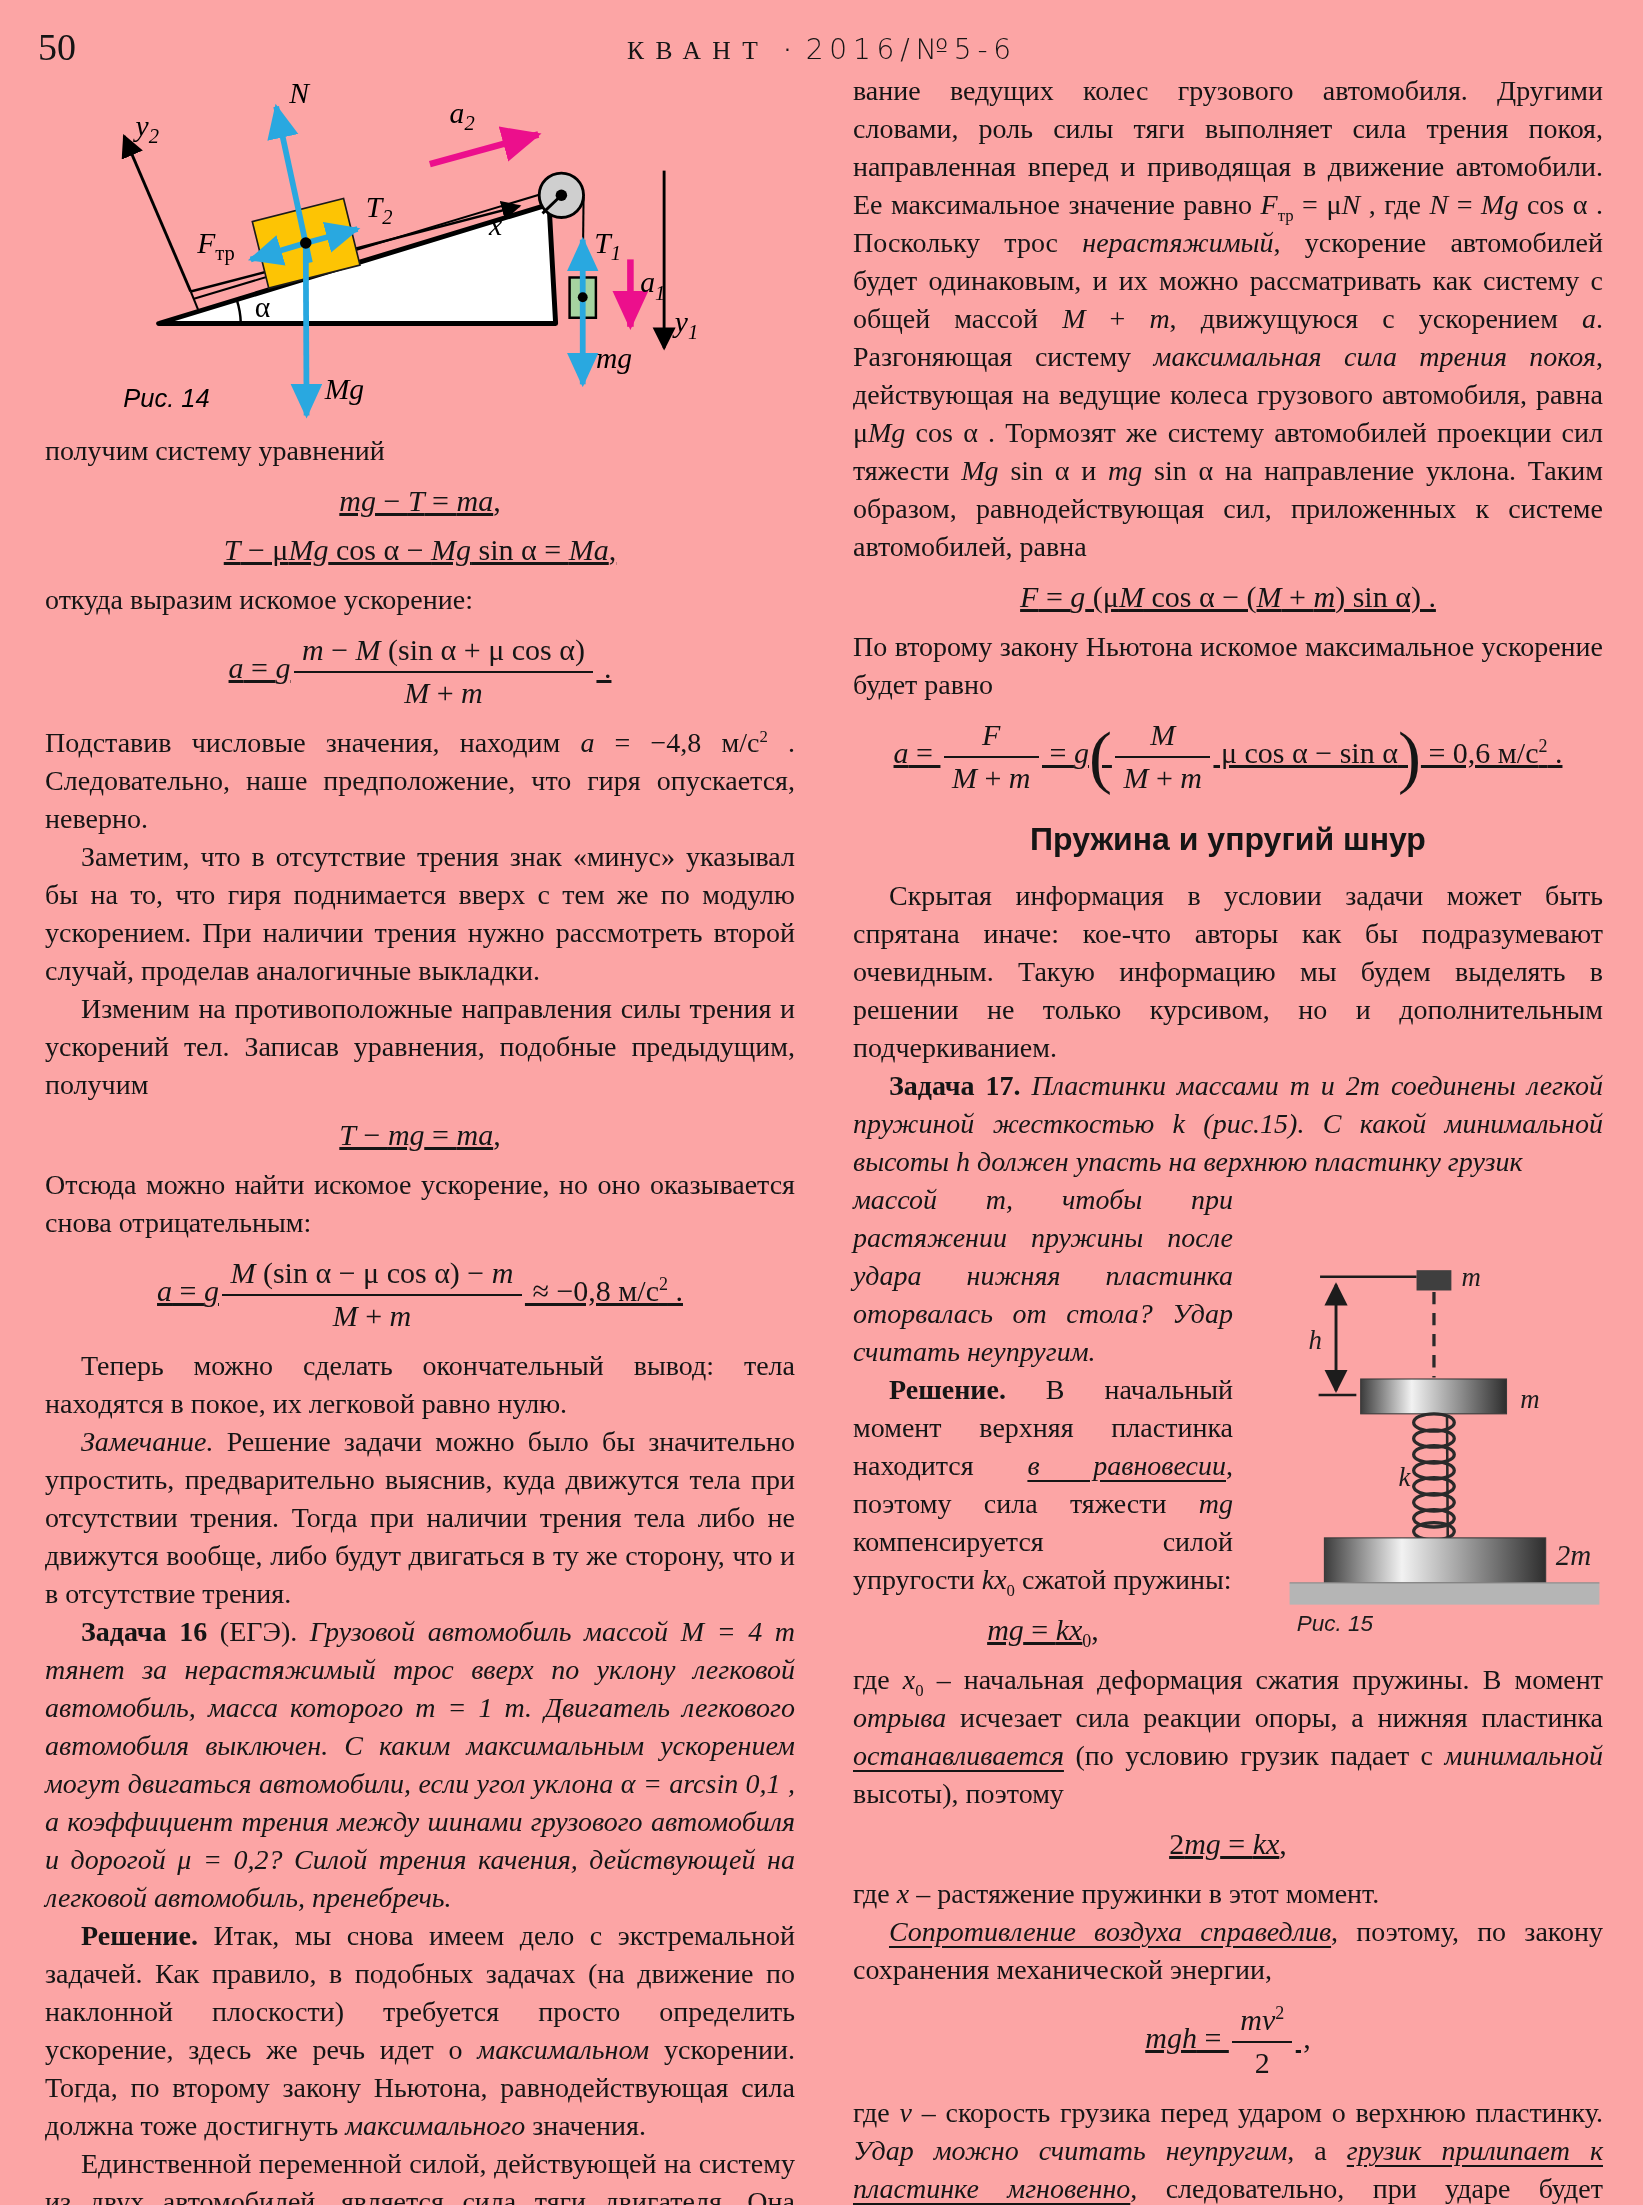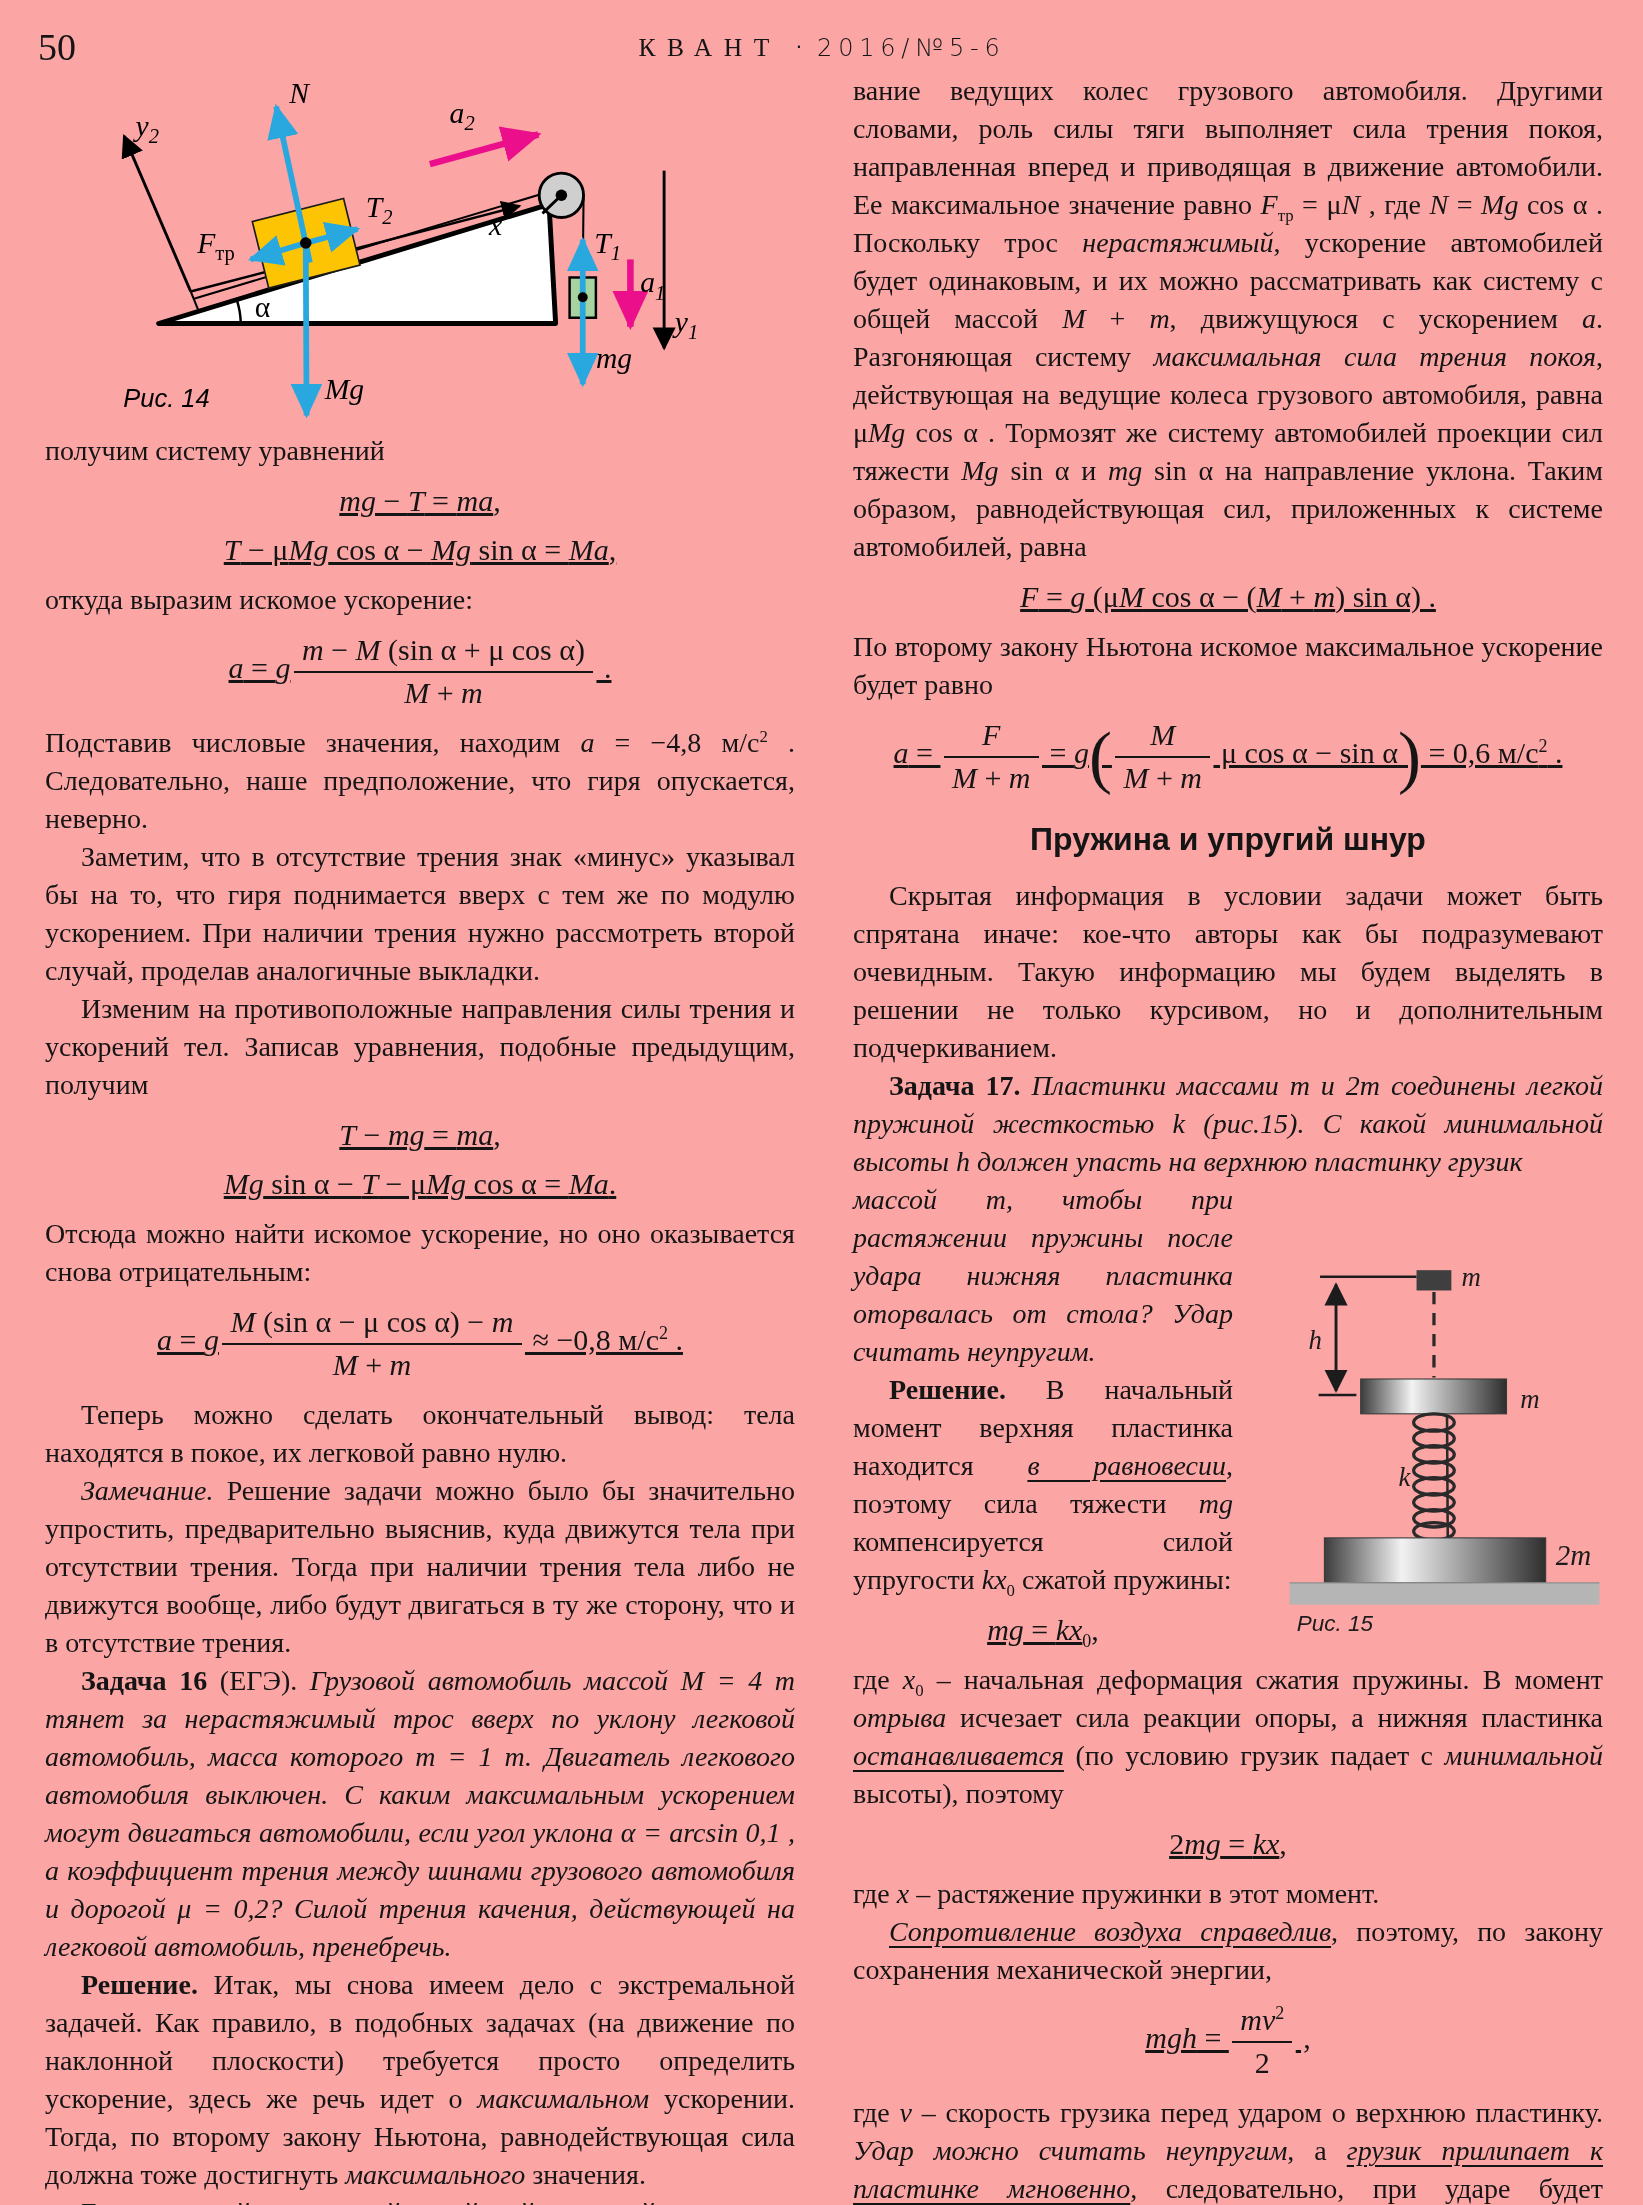--- a/index.html
+++ b/index.html
@@ -3,21 +3,21 @@
 <meta charset="utf-8">
 <style>
   html,body{margin:0;padding:0;background:#e8e8e8;}
   .page{position:relative;width:1644px;height:2205px;background:#fca5a5;overflow:hidden;
         font-family:"Liberation Serif",serif;color:#151515;}
   
   .hdr-num{position:absolute;left:38px;top:25px;font-size:38px;}
   .hdr-center{position:absolute;left:0;top:33px;width:100%;text-align:center;font-size:25.5px;}
   .hdr-journal{letter-spacing:11.5px;font-family:"Liberation Serif",serif;}
   .hdr-dot{padding:0 15px;font-family:"DejaVu Sans",sans-serif;font-size:20px;vertical-align:1.6px;}
-  .hdr-issue{letter-spacing:5.8px;font-family:"DejaVu Sans",sans-serif;font-weight:300;font-size:24px;}
+  .hdr-issue{letter-spacing:5.8px;font-family:"DejaVu Sans",sans-serif;font-weight:300;font-size:28px;}
   
   .col{position:absolute;top:72px;width:750px;font-size:28px;line-height:38px;text-align:justify;}
   .col-left{left:45px;}
   .col-right{left:853px;}
   p.par{margin:0;}
   p.ind{text-indent:36px;}
   .i{font-style:italic;}
   .b{font-weight:bold;}
   .iu{font-style:italic;text-decoration:underline;text-underline-offset:5px;text-decoration-thickness:1.6px;}
   .v{font-style:italic;}
@@ -120,21 +120,20 @@
     <div class="eq"><span class="v">T</span><span class="r"> − μ</span><span class="v">Mg</span><span class="r"> cos α − </span><span class="v">Mg</span><span class="r"> sin α = </span><span class="v">Ma</span><span class="r">,</span></div>
     <p class="par"><span>откуда выразим искомое ускорение:</span></p>
     <div class="eq"><span class="v">a</span><span class="r"> = </span><span class="v">g</span><span class="frac">
           <span class="fn"><span class="v">m</span><span class="r"> − </span><span class="v">M</span><span class="r"> (sin α + μ cos α)</span></span>
           <span class="fd"><span class="v">M</span><span class="r"> + </span><span class="v">m</span></span>
         </span><span class="r"> .</span></div>
     <p class="par"><span>Подставив числовые значения, находим </span><span class="v">a</span><span> = −4,8 м/с</span><span class="sup">2</span><span> . Следовательно, наше предположение, что гиря опускается, неверно.</span></p>
     <p class="par ind"><span>Заметим, что в отсутствие трения знак «минус» указывал бы на то, что гиря поднимается вверх с тем же по модулю ускорением. При наличии трения нужно рассмотреть второй случай, проделав аналогичные выкладки.</span></p>
     <p class="par ind"><span>Изменим на противоположные направления силы трения и ускорений тел. Записав уравнения, подобные предыдущим, получим</span></p>
     <div class="eq"><span class="v">T</span><span class="r"> − </span><span class="v">mg</span><span class="r"> = </span><span class="v">ma</span><span class="r">,</span></div>
-    <div class="eq"><span class="v">Mg</span><span class="r"> sin α − </span><span class="v">T</span><span class="r"> − μ</span><span class="v">Mg</span><span class="r"> cos α = </span><span class="v">Ma</span><span class="r">.</span></div>
     <p class="par"><span>Отсюда можно найти искомое ускорение, но оно оказывается снова отрицательным:</span></p>
     <div class="eq"><span class="v">a</span><span class="r"> = </span><span class="v">g</span><span class="frac">
           <span class="fn"><span class="v">M</span><span class="r"> (sin α − μ cos α) − </span><span class="v">m</span></span>
           <span class="fd"><span class="v">M</span><span class="r"> + </span><span class="v">m</span></span>
         </span><span class="r"> ≈ −0,8 м/с</span><span class="sup">2</span><span class="r"> .</span></div>
     <p class="par ind"><span>Теперь можно сделать окончательный вывод: тела находятся в покое, их легковой равно нулю.</span></p>
     <p class="par ind"><span class="i">Замечание.</span><span> Решение задачи можно было бы значительно упростить, предварительно выяснив, куда движутся тела при отсутствии трения. Тогда при наличии трения тела либо не движутся вообще, либо будут двигаться в ту же сторону, что и в отсутствие трения.</span></p>
     <p class="par ind"><span class="b">Задача 16</span><span> (ЕГЭ). </span><span class="i">Грузовой автомобиль массой </span><span class="v">M</span><span class="i"> = 4 т тянет за нерастяжимый трос вверх по уклону легковой автомобиль, масса которого </span><span class="v">m</span><span class="i"> = 1 т. Двигатель легкового автомобиля выключен. С каким максимальным ускорением могут двигаться автомобили, если угол уклона </span><span class="i">α = arcsin 0,1 </span><span class="i">, а коэффициент трения между шинами грузового автомобиля и дорогой </span><span class="i">μ = 0,2? </span><span class="i">Силой трения качения, действующей на легковой автомобиль, пренебречь.</span></p>
     <p class="par ind"><span class="b">Решение.</span><span> Итак, мы снова имеем дело с экстремальной задачей. Как правило, в подобных задачах (на движение по наклонной плоскости) требуется просто определить ускорение, здесь же речь идет о </span><span class="i">максимальном</span><span> ускорении. Тогда, по второму закону Ньютона, равнодействующая сила должна тоже достигнуть </span><span class="i">максимального</span><span> значения.</span></p>
     <p class="par ind"><span>Единственной переменной силой, действующей на систему из двух автомобилей, является сила тяги двигателя. Она нарастает до тех пор, пока не начнется проскальзы-</span></p>

